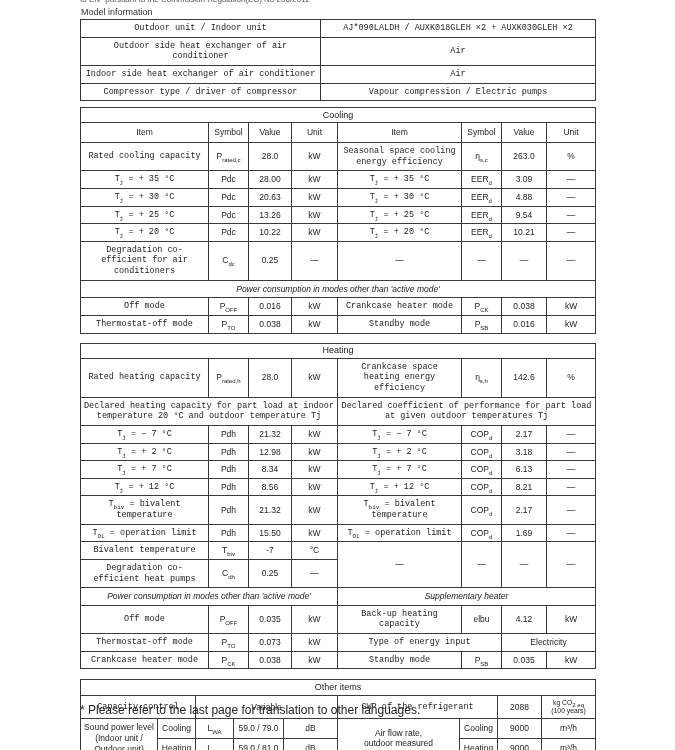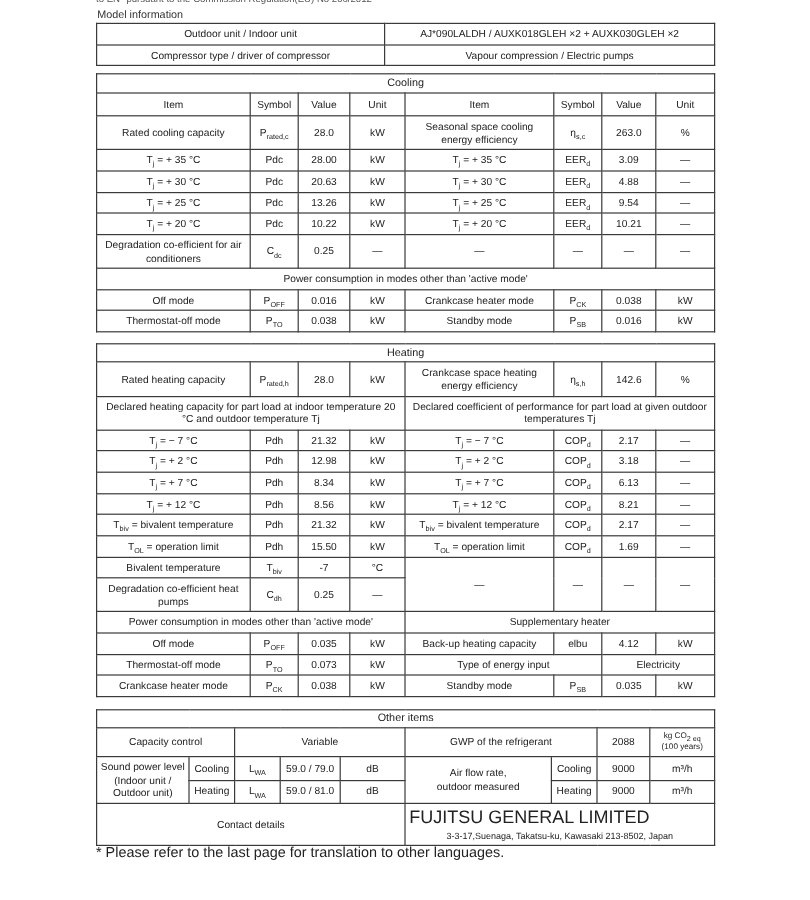--- a/index.html
+++ b/index.html
@@ -5,26 +5,26 @@
   html,body{margin:0;padding:0;background:#fff;}
   body{width:675px;height:750px;overflow:hidden;position:relative;
        font-family:"Liberation Sans",sans-serif;color:#222;}
   .content{position:absolute;left:80px;top:0;width:515px;}
   .clip-line{height:6px;overflow:hidden;position:relative;}
   .clip-line span{position:absolute;top:-5px;left:0;font-size:8px;color:#555;white-space:nowrap;}
   .mi-label{font-size:9px;color:#333;margin:1px 0 2px 1px;}
   table.t{border-collapse:collapse;table-layout:fixed;width:515px;font-size:8.5px;color:#222;}
   table.t{border:1.5px solid #3a3a3a;}
   table.t td{border:1px solid #3a3a3a;padding:3px 3px;text-align:center;vertical-align:middle;line-height:1.25;overflow:hidden;}
-  td.item{text-align:left;}
+  td.item{text-align:left;font-family:Liberation Mono, monospace;}
   td.pre{white-space:pre-line;text-align:left;}
   tr.title td{padding:1.5px 2px;font-size:9px;}
   tr.hdr td{padding:4px 2px;text-align:center;}
   td.dsep{border-left:3px double #3a3a3a;}
-  td.sec{padding:2px;}
+  td.sec{padding:2px;font-style:italic;}
   td.small{font-size:6.8px;line-height:1.15;padding:1px;}
   sub{font-size:6px;line-height:0;}
   .mt6{margin-top:6px;} .mt9{margin-top:9px;} .mt10{margin-top:10px;}
   .contact-cell{padding:1px 2px;}
   .company{font-weight:normal;font-size:15px;text-align:left;}
   .address{font-size:7.5px;text-align:center;}
   .footnote{position:absolute;left:80px;top:703px;font-size:12px;color:#222;white-space:nowrap;}
 </style>
 </head>
 <body>
@@ -39,20 +39,28 @@
 
   <table class="t">
     <colgroup>
         <col style="width:240px">
         <col style="width:275px">
       </colgroup>
     <tbody>
         <tr>
       <td class="item">Outdoor unit / Indoor unit</td>
       <td class="item">AJ*090LALDH / AUXK018GLEH ×2 + AUXK030GLEH ×2</td>
+    </tr>
+    <tr>
+      <td class="item">Outdoor side heat exchanger of air conditioner</td>
+      <td class="item">Air</td>
+    </tr>
+    <tr>
+      <td class="item">Indoor side heat exchanger of air conditioner</td>
+      <td class="item">Air</td>
     </tr>
     <tr>
       <td class="item">Compressor type / driver of compressor</td>
       <td class="item">Vapour compression / Electric pumps</td>
     </tr>
   </tbody>
     </table>
 
   <table class="t mt6">
     <colgroup>

